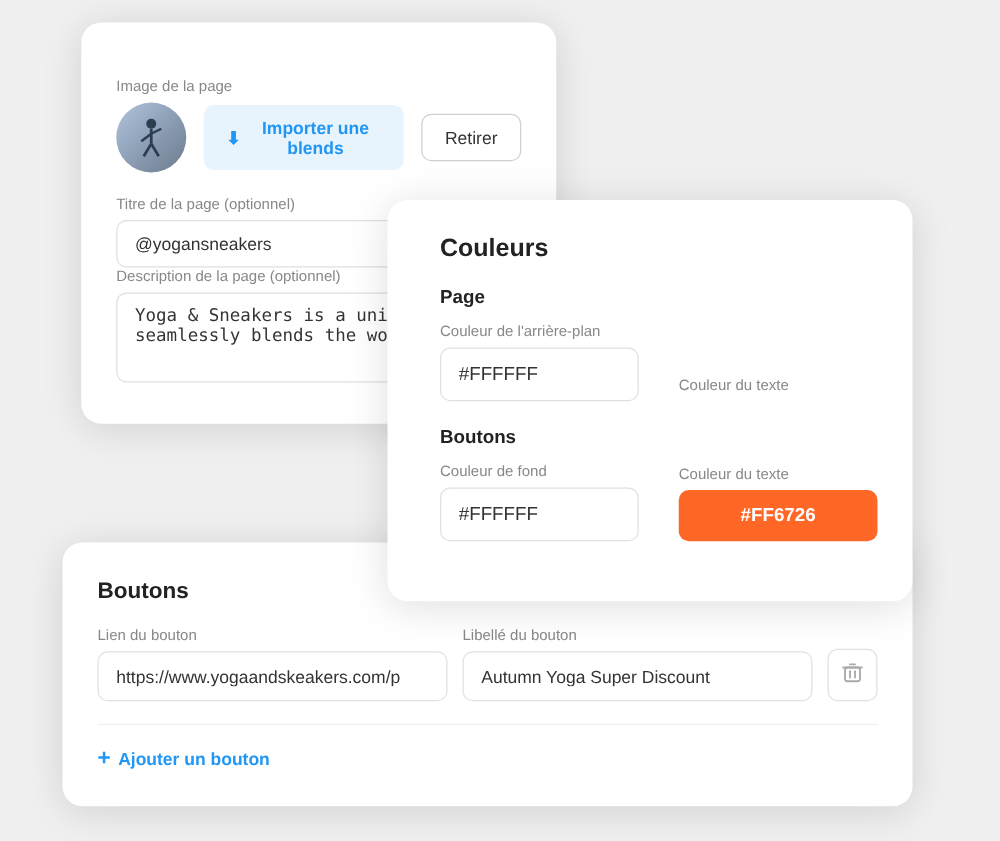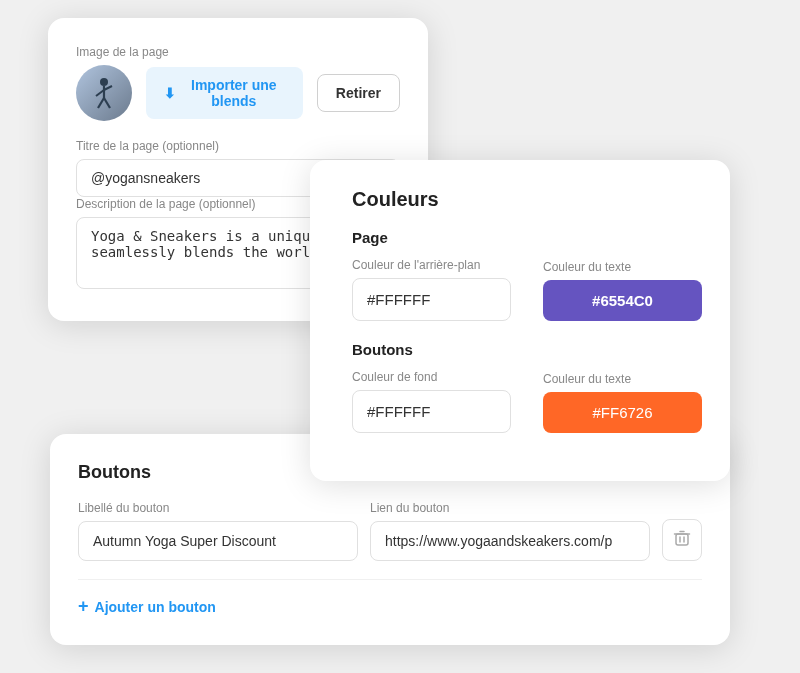--- a/index.html
+++ b/index.html
@@ -15,23 +15,23 @@
     .card {
       background: #fff;
       border-radius: 16px;
       box-shadow: 0 4px 32px rgba(0,0,0,0.13);
       position: absolute;
     }
 
     
     .card-page-info {
       width: 380px;
-      padding: 27px 28px 28px 28px;
+      padding: 44px 28px 28px 28px;
       top: 18px;
-      left: 48px;
+      left: 65px;
       z-index: 1;
     }
 
     .field-label {
       font-size: 12px;
       color: #888;
       margin-bottom: 6px;
     }
 
     .avatar-row {
@@ -72,21 +72,21 @@
       gap: 7px;
     }
 
     .btn-retirer {
       background: #fff;
       color: #333;
       border: 1.5px solid #d0d0d0;
       border-radius: 8px;
       padding: 10px 18px;
       font-size: 14px;
-      font-weight: 700;
+      font-weight: 400;
       cursor: pointer;
     }
 
     .text-input {
       width: 100%;
       border: 1.5px solid #e0e0e0;
       border-radius: 8px;
       padding: 10px 14px;
       font-size: 14px;
       color: #333;
@@ -168,21 +168,21 @@
       border: none;
     }
 
     .color-swatch-orange {
       width: 100%;
       border-radius: 8px;
       padding: 12px 14px;
       font-size: 15px;
       color: #fff;
       background: #FF6726;
-      font-weight: 400;
+      font-weight: 700;
       text-align: center;
       border: none;
     }
 
     
     .card-boutons {
       width: 680px;
       padding: 28px 28px 28px 28px;
       bottom: 28px;
       left: 50px;
@@ -295,21 +295,20 @@
   <h2>Couleurs</h2>
 
   <div class="section-title">Page</div>
   <div class="color-row">
     <div class="color-field">
       <div class="color-field-label">Couleur de l'arrière-plan</div>
       <input class="color-input-white" type="text" value="#FFFFFF" style="">
     </div>
     <div class="color-field">
       <div class="color-field-label">Couleur du texte</div>
-      <div class="color-swatch-purple">#6554C0</div>
     </div>
   </div>
 
   <div class="section-title">Boutons</div>
   <div class="color-row">
     <div class="color-field">
       <div class="color-field-label">Couleur de fond</div>
       <input class="color-input-white" type="text" value="#FFFFFF" style="">
     </div>
     <div class="color-field">
@@ -317,26 +316,26 @@
       <div class="color-swatch-orange">#FF6726</div>
     </div>
   </div>
 </div>
 
 <div class="card card-boutons">
   <h2>Boutons</h2>
 
   <div class="button-row">
     <div class="button-field">
+      <div class="button-field-label">Lien du bouton</div>
+      <input class="button-input" type="text" value="https://www.yogaandskeakers.com/p" style="">
+    </div>
+    <div class="button-field">
       <div class="button-field-label">Libellé du bouton</div>
       <input class="button-input" type="text" value="Autumn Yoga Super Discount" style="">
-    </div>
-    <div class="button-field">
-      <div class="button-field-label">Lien du bouton</div>
-      <input class="button-input" type="text" value="https://www.yogaandskeakers.com/p" style="">
     </div>
     <button class="btn-trash">
       <span>
         <svg width="18" height="18" viewBox="0 0 18 18" fill="none" xmlns="http://www.w3.org/2000/svg">
           <rect x="3" y="5" width="12" height="11" rx="2" stroke="#aaa" stroke-width="1.5"></rect>
           <line x1="1.5" y1="5" x2="16.5" y2="5" stroke="#aaa" stroke-width="1.5" stroke-linecap="round"></line>
           <line x1="7" y1="2.5" x2="11" y2="2.5" stroke="#aaa" stroke-width="1.5" stroke-linecap="round"></line>
           <line x1="7" y1="8" x2="7" y2="13" stroke="#aaa" stroke-width="1.5" stroke-linecap="round"></line>
           <line x1="11" y1="8" x2="11" y2="13" stroke="#aaa" stroke-width="1.5" stroke-linecap="round"></line>
         </svg>

